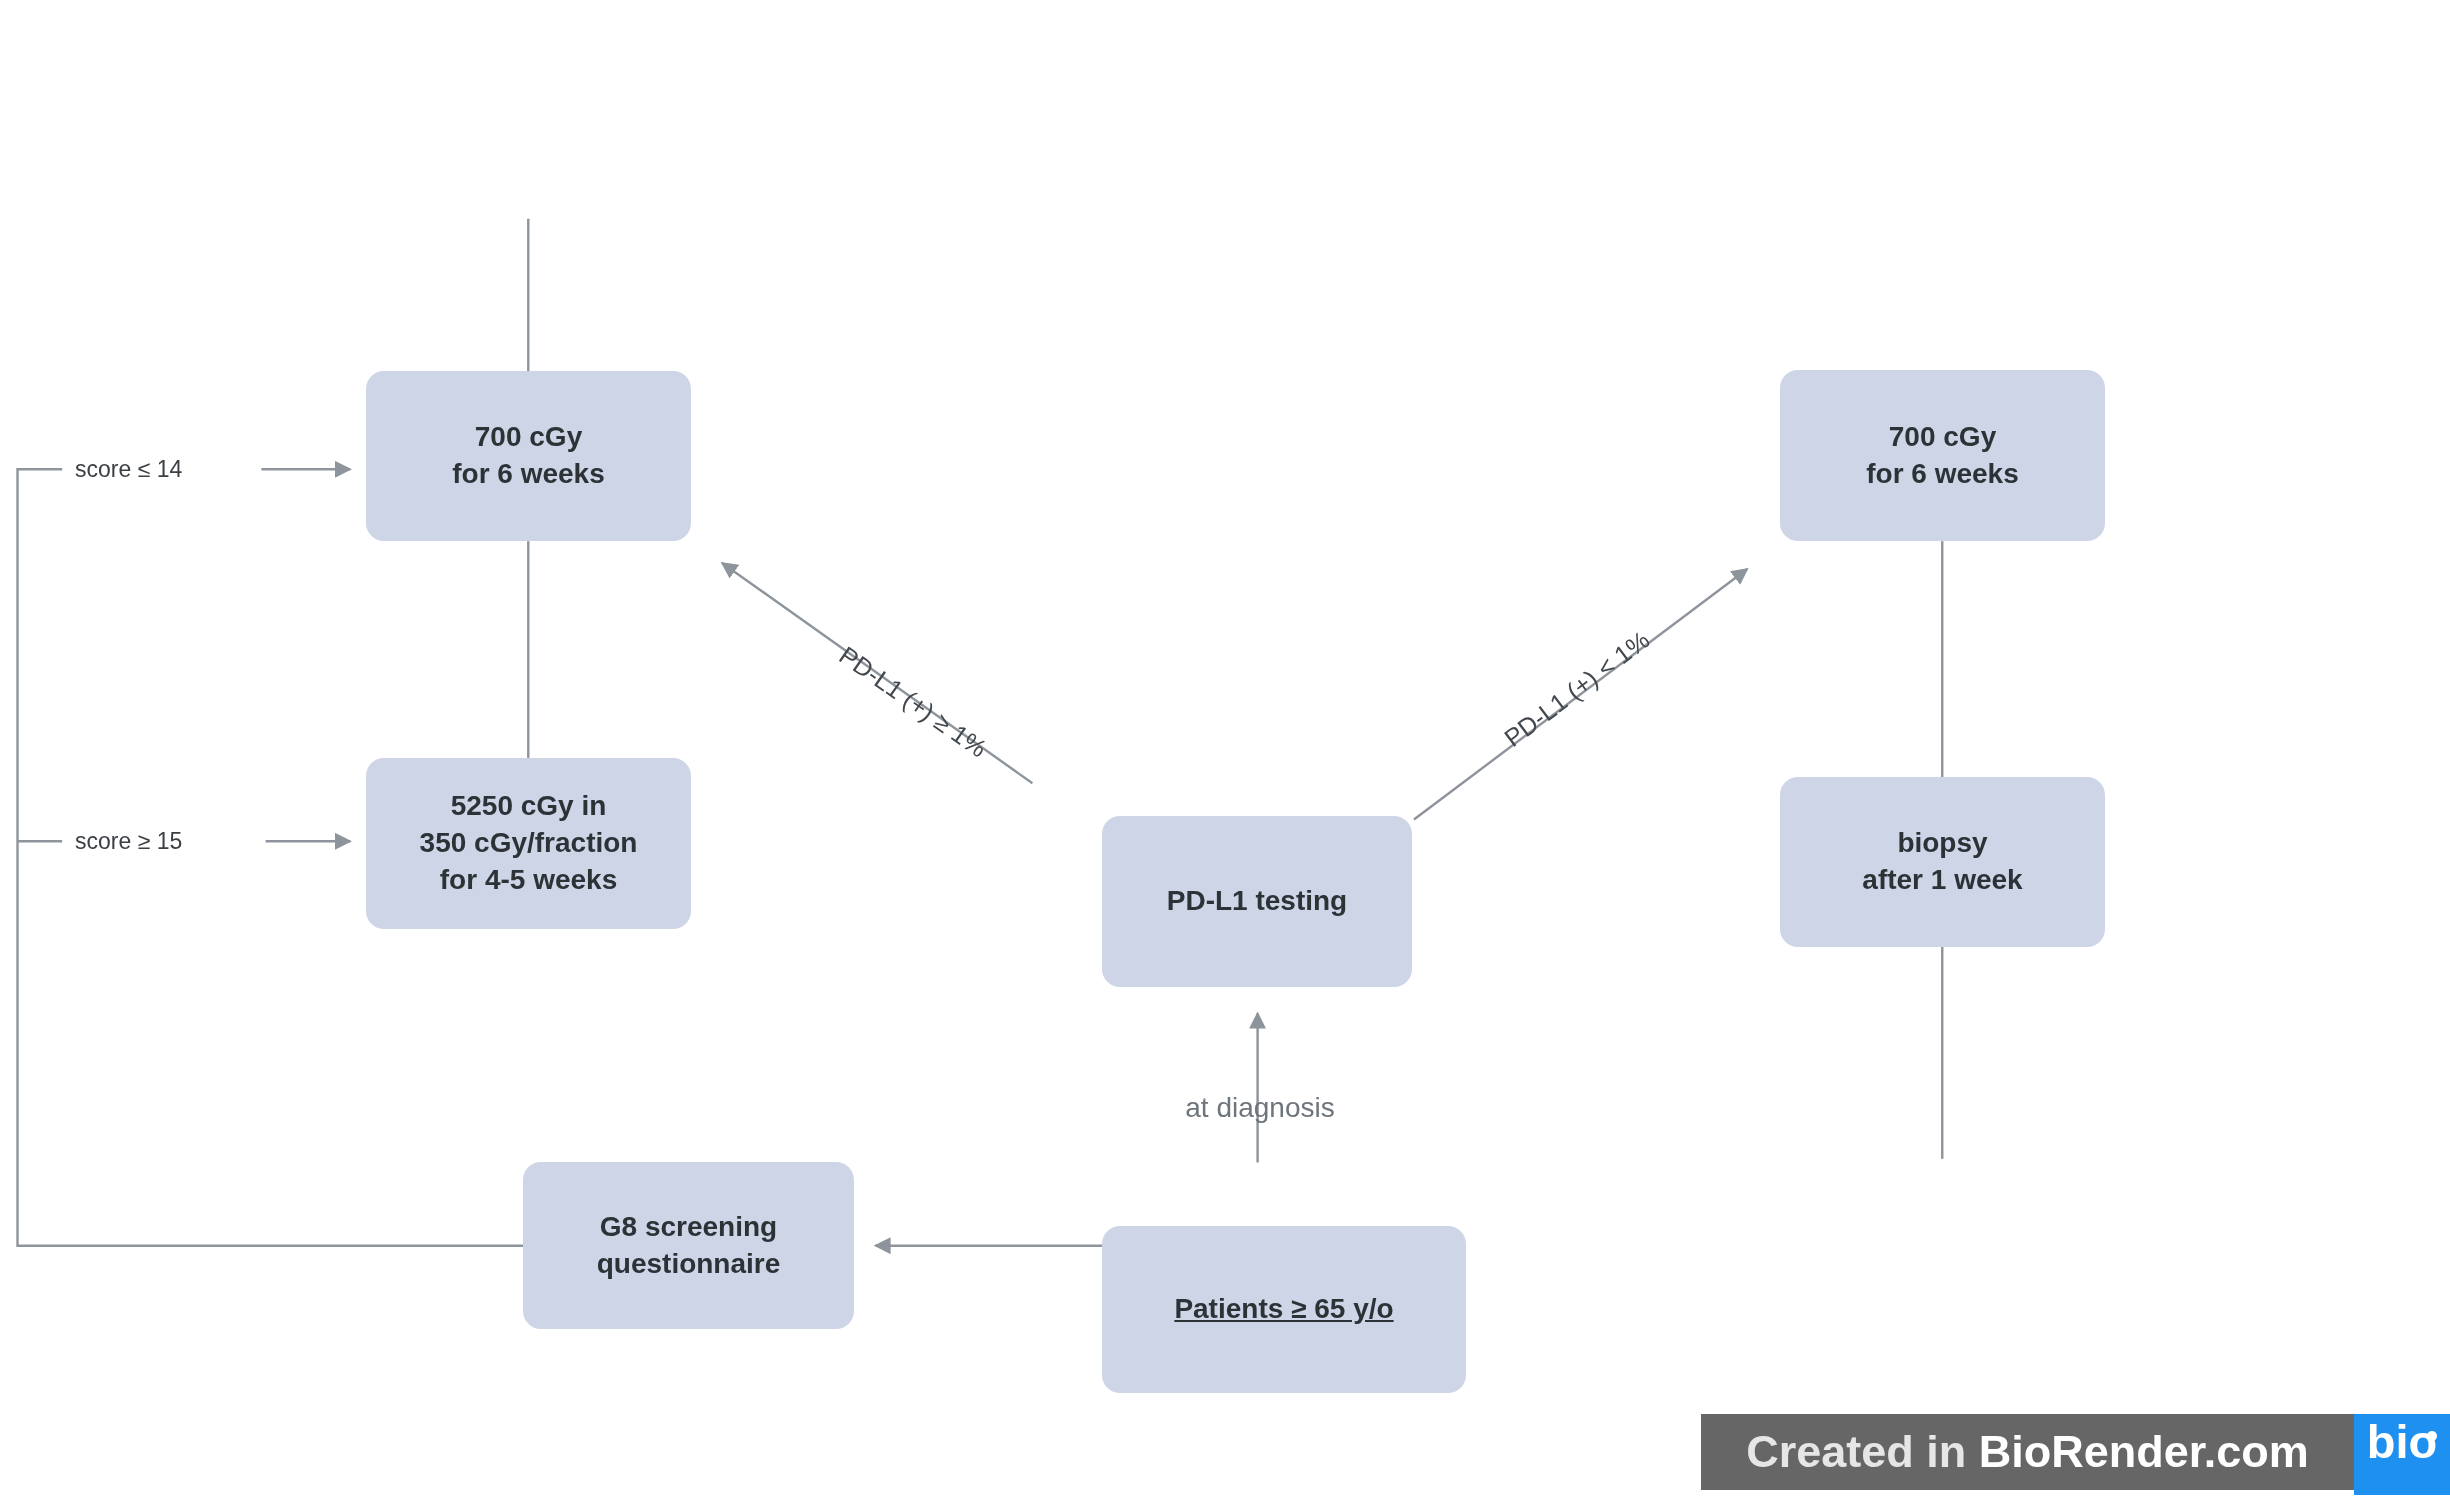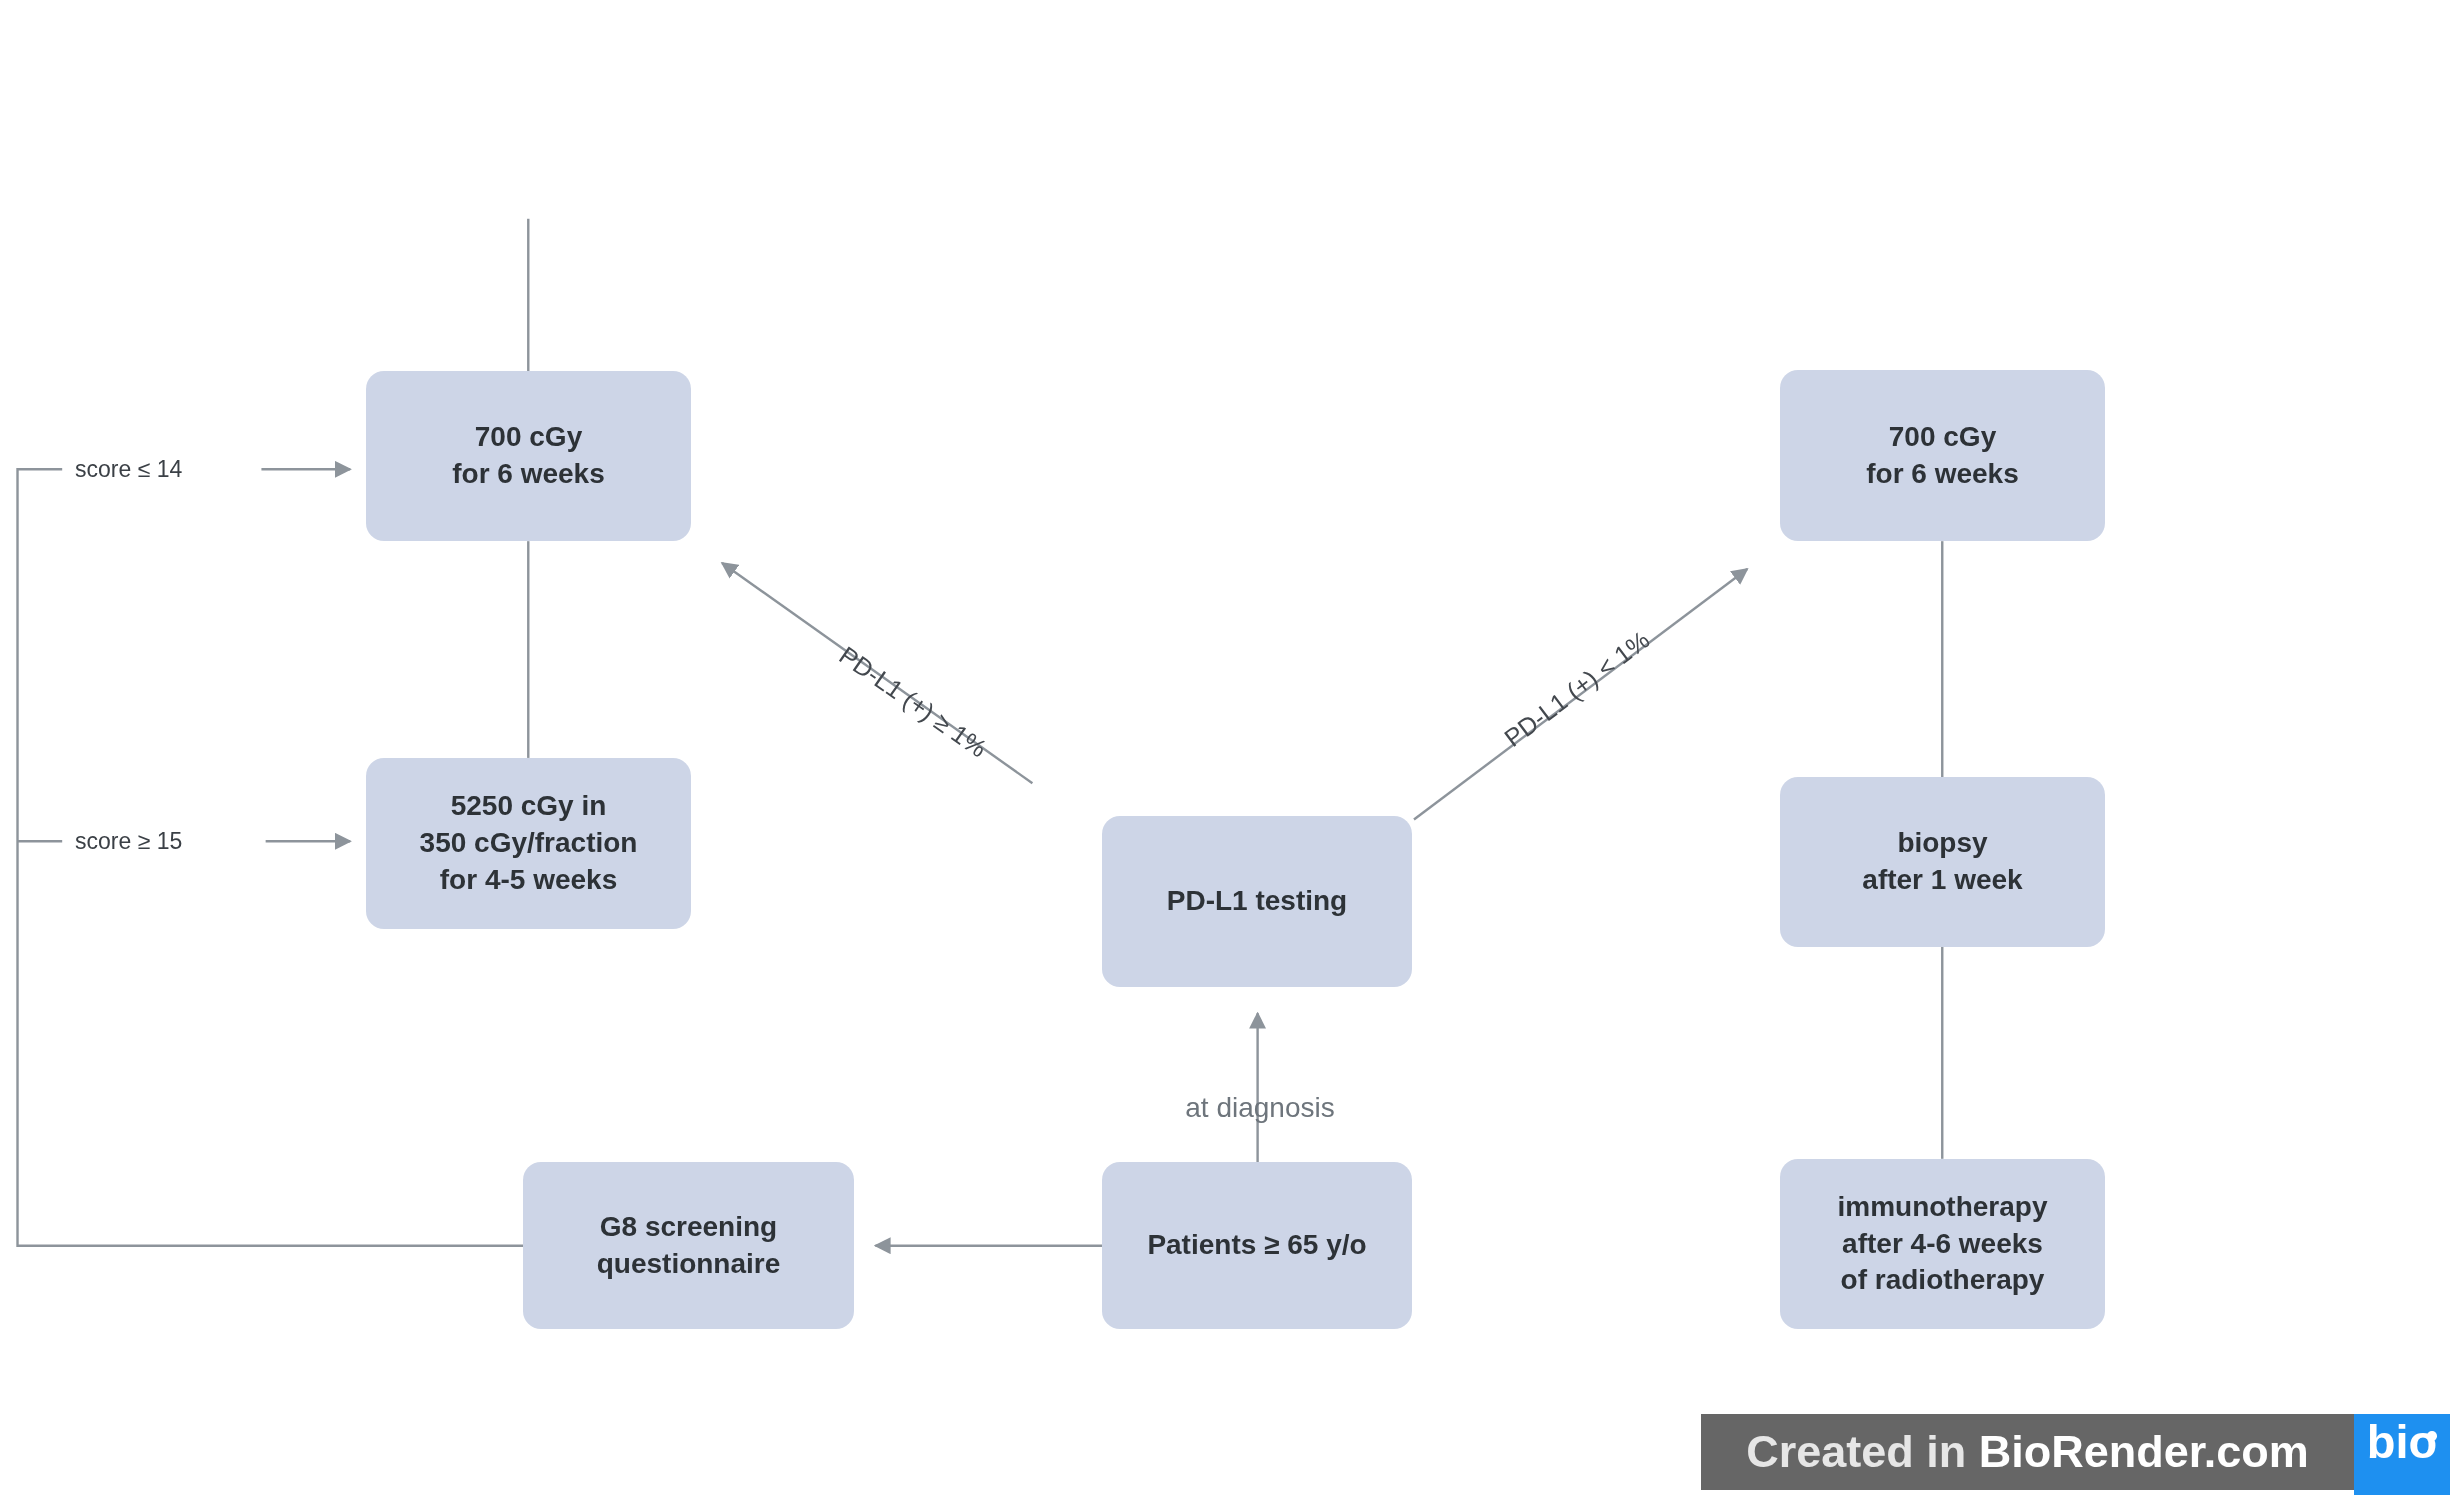--- a/index.html
+++ b/index.html
@@ -153,31 +153,28 @@
 
   <div class="box" style="left:366px; top:758px; width:325px; height:171px;">5250 cGy in
 350 cGy/fraction
 for 4-5 weeks</div>
 
   <div class="box" style="left:523px; top:1162px; width:331px; height:167px;">G8 screening
 questionnaire</div>
 
   <div class="box" style="left:1102px; top:816px; width:310px; height:171px;">PD-L1 testing</div>
 
-  <div class="box" style="left:1102px; top:1162px; width:310px; height:167px;">Patients ≥ 65 y/o</div>
+  <div class="box" style="left:1102px; top:1226px; width:364px; height:167px;text-decoration:underline;">Patients ≥ 65 y/o</div>
 
   <div class="box" style="left:1780px; top:370px; width:325px; height:171px;">700 cGy
 for 6 weeks</div>
 
   <div class="box" style="left:1780px; top:777px; width:325px; height:170px;">biopsy
 after 1 week</div>
 
-  <div class="box" style="left:1780px; top:1159px; width:325px; height:170px;">immunotherapy
-after 4-6 weeks
-of radiotherapy</div>
 
   <div class="score-label" style="left:75px; top:451px;">score ≤ 14</div>
 
   <div class="score-label" style="left:75px; top:823px;">score ≥ 15</div>
 
   <div class="diag-label left" style="left:913px; top:702px;">PD-L1 (+) ≥ 1%</div>
 
   <div class="diag-label right" style="left:1577px; top:689px;">PD-L1 (+) &lt; 1%</div>
 
   <div class="mid-label" style="left:1139px; top:1092px; width:242px;">at diagnosis</div>

